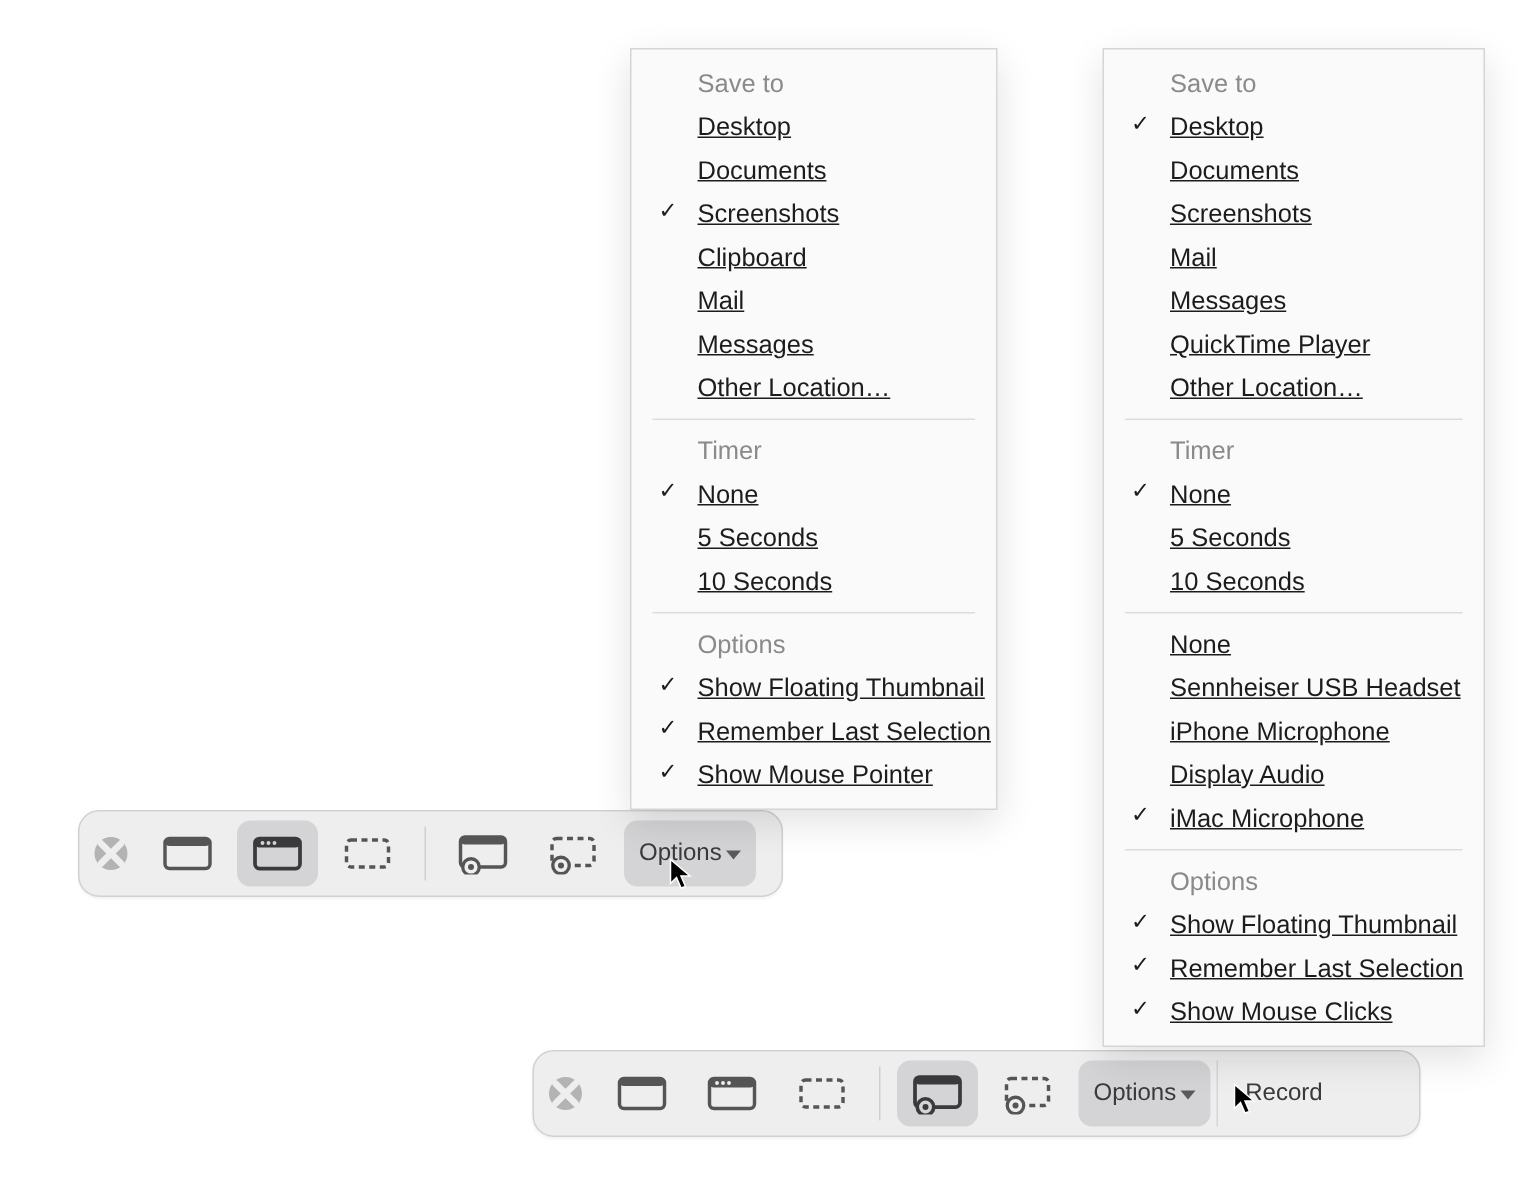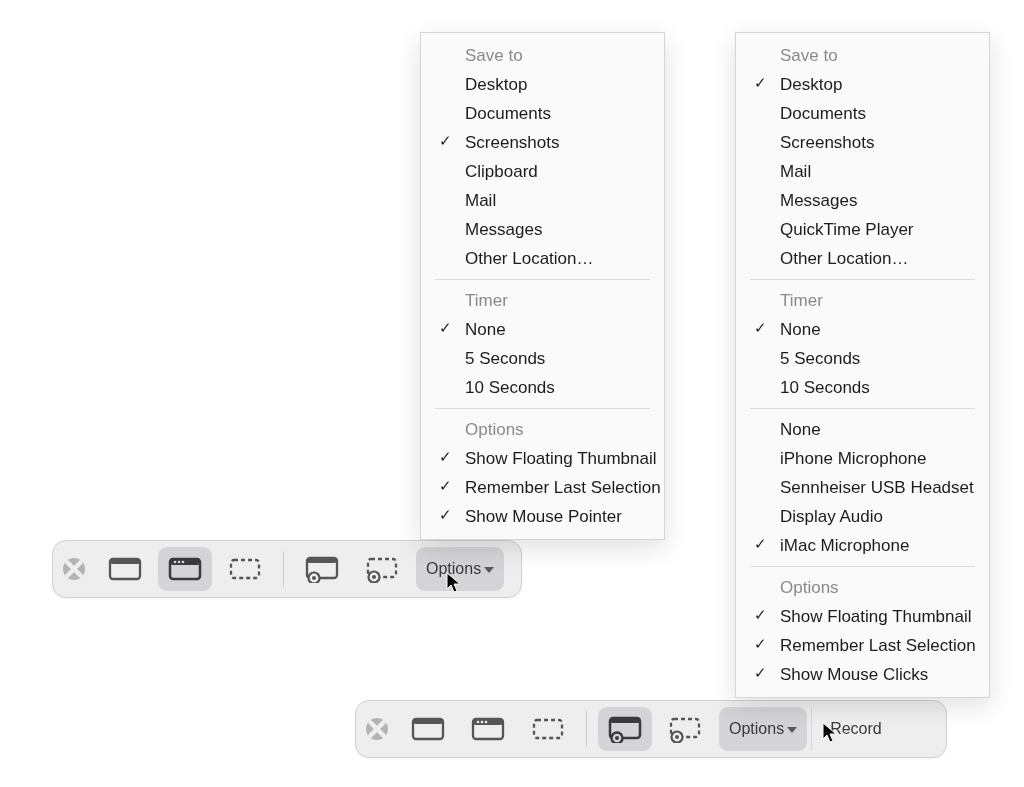--- a/index.html
+++ b/index.html
@@ -110,20 +110,21 @@
   .menu .sect-title {
     color: #8a8a8d;
     padding: 6px 20px 6px 44px;
   }
   .menu .item {
     position: relative;
     padding: 6px 20px 6px 44px;
     white-space: nowrap;
     cursor: pointer;
     color: #1c1c1e;
+    text-decoration: underline;
   }
   .menu .check {
     position: absolute;
     left: 18px;
     top: 5px;
     font-size: 15px;
     color:#1c1c1e;
   }
   .menu hr {
     border: none;
@@ -305,22 +306,22 @@
     <div class="item"><span>Messages</span></div>
     <div class="item"><span>QuickTime Player</span></div>
     <div class="item"><span>Other Location…</span></div>
     <hr>
     <div class="sect-title">Timer</div>
     <div class="item"><span class="check">✓</span><span>None</span></div>
     <div class="item"><span>5 Seconds</span></div>
     <div class="item"><span>10 Seconds</span></div>
     <hr>
     <div class="item"><span>None</span></div>
+    <div class="item"><span>Sennheiser USB Headset</span></div>
     <div class="item"><span>iPhone Microphone</span></div>
-    <div class="item"><span>Sennheiser USB Headset</span></div>
     <div class="item"><span>Display Audio</span></div>
     <div class="item"><span class="check">✓</span><span>iMac Microphone</span></div>
     <hr>
     <div class="sect-title">Options</div>
     <div class="item"><span class="check">✓</span><span>Show Floating Thumbnail</span></div>
     <div class="item"><span class="check">✓</span><span>Remember Last Selection</span></div>
     <div class="item"><span class="check">✓</span><span>Show Mouse Clicks</span></div>
   </div>
 
 <div class="cursor" style="left:822px; top:722px;">

